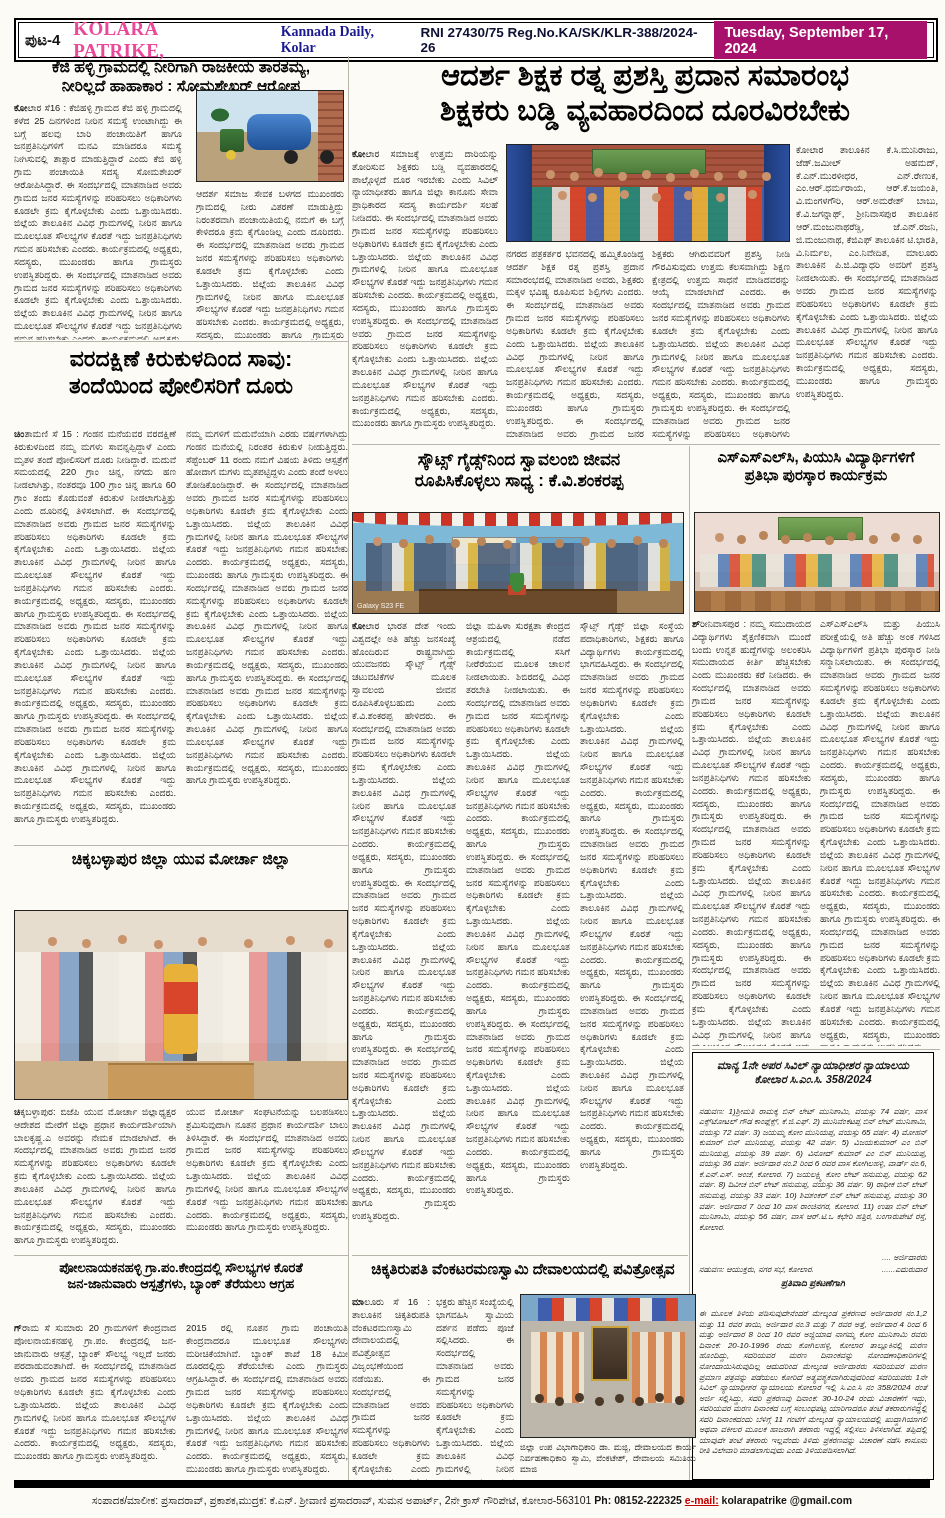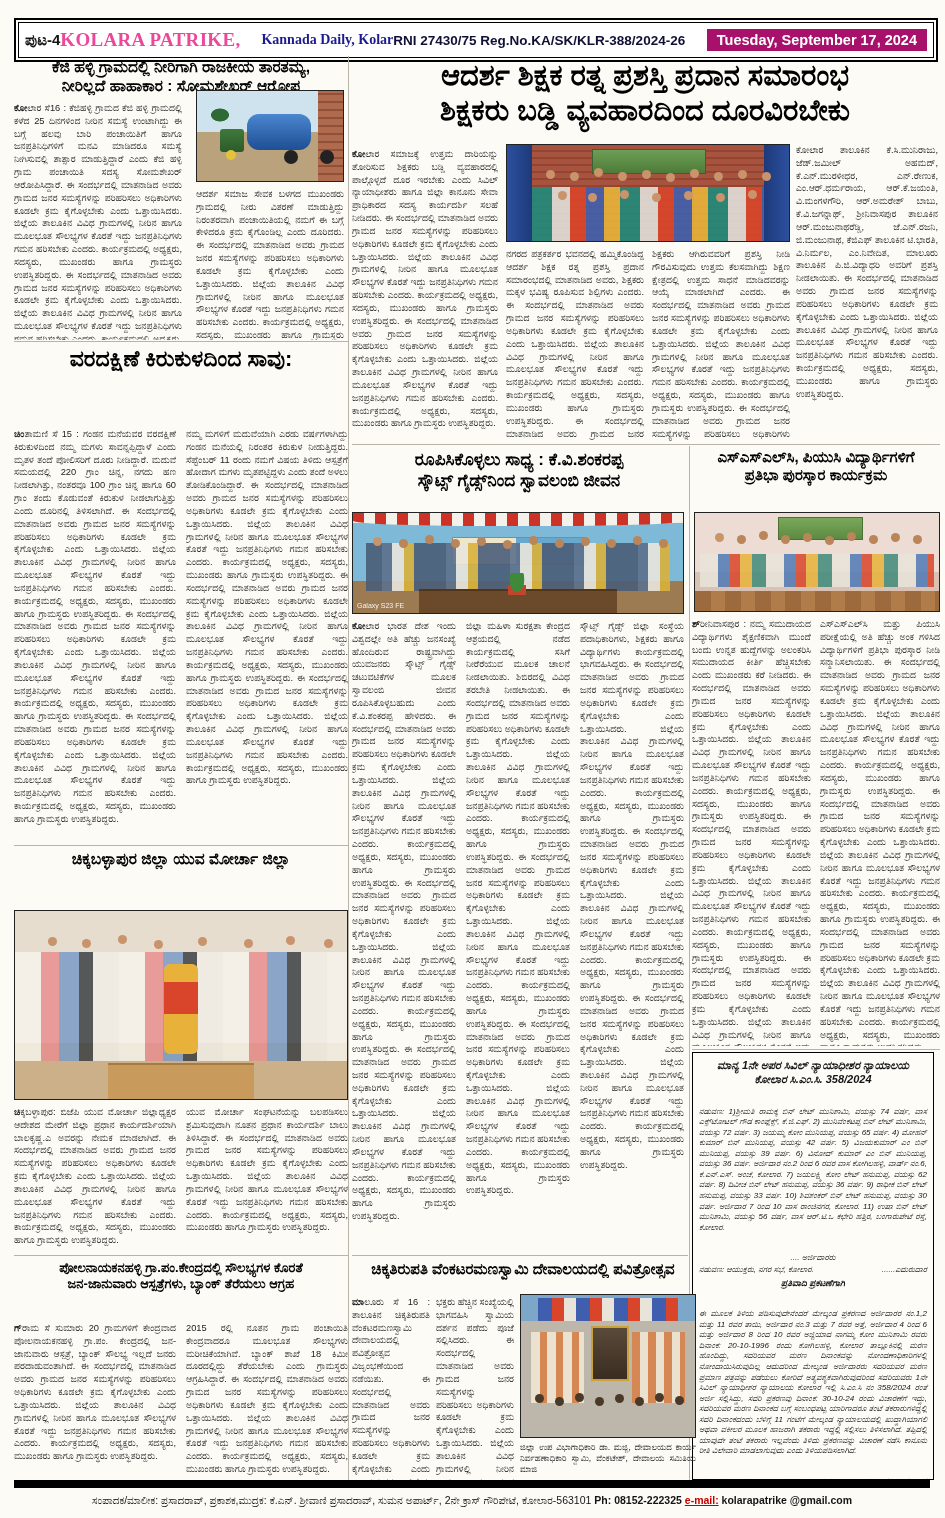--- a/index.html
+++ b/index.html
@@ -1,20 +1,20 @@
 <!DOCTYPE html>
 <html><head>
 <meta charset="utf-8">
 <style>
   html,body{margin:0;padding:0;}
   body{background:#888;font-family:"Liberation Sans",sans-serif;}
   .page{position:relative;width:945px;height:1518px;background:#fcfbf6;margin:0 auto;overflow:hidden;color:#141414;}
   .abs{position:absolute;}
   .masthead{border:2px solid #000;padding:2px;background:#fff;}
-  .masthead-inner{border:1px solid #000;height:100%;display:flex;align-items:center;gap:0;padding:0 6px;box-sizing:border-box;}
+  .masthead-inner{border:1px solid #000;height:100%;display:flex;align-items:center;gap:13px;padding:0 6px;box-sizing:border-box;}
   .mh-page{font-weight:bold;font-size:15px;}
   .mh-title{font-family:"Liberation Serif",serif;font-weight:bold;font-size:19px;letter-spacing:.3px;}
   .mh-sub{font-family:"Liberation Serif",serif;font-weight:bold;font-size:14px;}
   .mh-reg{font-weight:bold;font-size:13.5px;color:#101035;}
   .mh-date{margin-left:auto;font-weight:bold;font-size:14.5px;padding:3px 10px;}
   .hl{font-weight:bold;color:#000;text-align:center;line-height:1.22;}
   .col{font-size:9.3px;line-height:1.38;text-align:justify;overflow:hidden;color:#1c1c1c;word-break:break-word;}
   .col.first::first-letter{font-weight:bold;}
   .ph{border:1px solid #222;overflow:hidden;box-sizing:border-box;}
   .ph>div{position:absolute;}
@@ -67,20 +67,21 @@
     <div style="left:8%;top:18%;width:22px;height:16px;background:radial-gradient(ellipse at center,#2e6b34 0 55%,transparent 60%);"></div>
     <div style="right:0;top:0;width:17%;height:100%;background:repeating-linear-gradient(0deg,#b06a4e 0 6px,#8f4f38 6px 8px);"></div>
     <div style="left:34%;top:26%;width:44%;height:40%;background:linear-gradient(180deg,#4b86cf,#1d4f94);border-radius:12px;"></div>
     <div style="left:16%;top:42%;width:16%;height:26%;background:linear-gradient(180deg,#3f7a3a,#2c5a28);border-radius:3px;"></div>
     <div style="left:20%;top:66%;width:10px;height:10px;border-radius:50%;background:#e4c23a;box-shadow:60px 2px 0 2px #222,96px 2px 0 2px #222;"></div>
   </div>
   <div class="abs col" style="left:196px;top:188px;width:148px;height:152px;">ಆದರ್ಶ ಸಮಾಜ ಸೇವಕ ಬಳಗದ ಮುಖಂಡರು ಗ್ರಾಮದಲ್ಲಿ ನೀರು ವಿತರಣೆ ಮಾಡುತ್ತಿದ್ದು ನಿರಂತರವಾಗಿ ಪಂಚಾಯಿತಿಯಲ್ಲಿ ನಮಗೆ ಈ ಬಗ್ಗೆ ಕೇಳಿದರೂ ಕ್ರಮ ಕೈಗೊಂಡಿಲ್ಲ ಎಂದು ದೂರಿದರು. ಈ ಸಂದರ್ಭದಲ್ಲಿ ಮಾತನಾಡಿದ ಅವರು ಗ್ರಾಮದ ಜನರ ಸಮಸ್ಯೆಗಳನ್ನು ಪರಿಹರಿಸಲು ಅಧಿಕಾರಿಗಳು ಕೂಡಲೇ ಕ್ರಮ ಕೈಗೊಳ್ಳಬೇಕು ಎಂದು ಒತ್ತಾಯಿಸಿದರು. ಜಿಲ್ಲೆಯ ತಾಲೂಕಿನ ವಿವಿಧ ಗ್ರಾಮಗಳಲ್ಲಿ ನೀರಿನ ಹಾಗೂ ಮೂಲಭೂತ ಸೌಲಭ್ಯಗಳ ಕೊರತೆ ಇದ್ದು ಜನಪ್ರತಿನಿಧಿಗಳು ಗಮನ ಹರಿಸಬೇಕು ಎಂದರು. ಕಾರ್ಯಕ್ರಮದಲ್ಲಿ ಅಧ್ಯಕ್ಷರು, ಸದಸ್ಯರು, ಮುಖಂಡರು ಹಾಗೂ ಗ್ರಾಮಸ್ಥರು ಉಪಸ್ಥಿತರಿದ್ದರು. </div>
 
   <div class="abs hl" style="left:14px;top:346px;width:334px;font-size:22px;">
     <div>ವರದಕ್ಷಿಣೆ ಕಿರುಕುಳದಿಂದ ಸಾವು:</div>
+    <div>ತಂದೆಯಿಂದ ಪೋಲಿಸರಿಗೆ ದೂರು</div>
   </div>
   <div class="abs col first" style="left:14px;top:428px;width:162px;height:412px;">ಚಿಂತಾಮಣಿ ಸೆ 15 : ಗಂಡನ ಮನೆಯವರ ವರದಕ್ಷಿಣೆ ಕಿರುಕುಳದಿಂದ ನಮ್ಮ ಮಗಳು ಸಾವನ್ನಪ್ಪಿದ್ದಾಳೆ ಎಂದು ಮೃತಳ ತಂದೆ ಪೋಲಿಸರಿಗೆ ದೂರು ನೀಡಿದ್ದಾರೆ. ಮದುವೆ ಸಮಯದಲ್ಲಿ 220 ಗ್ರಾಂ ಚಿನ್ನ, ನಗದು ಹಣ ನೀಡಲಾಗಿತ್ತು, ನಂತರವೂ 100 ಗ್ರಾಂ ಚಿನ್ನ ಹಾಗೂ 60 ಗ್ರಾಂ ತಂದು ಕೊಡುವಂತೆ ಕಿರುಕುಳ ನೀಡಲಾಗುತ್ತಿತ್ತು ಎಂದು ದೂರಿನಲ್ಲಿ ತಿಳಿಸಲಾಗಿದೆ. ಈ ಸಂದರ್ಭದಲ್ಲಿ ಮಾತನಾಡಿದ ಅವರು ಗ್ರಾಮದ ಜನರ ಸಮಸ್ಯೆಗಳನ್ನು ಪರಿಹರಿಸಲು ಅಧಿಕಾರಿಗಳು ಕೂಡಲೇ ಕ್ರಮ ಕೈಗೊಳ್ಳಬೇಕು ಎಂದು ಒತ್ತಾಯಿಸಿದರು. ಜಿಲ್ಲೆಯ ತಾಲೂಕಿನ ವಿವಿಧ ಗ್ರಾಮಗಳಲ್ಲಿ ನೀರಿನ ಹಾಗೂ ಮೂಲಭೂತ ಸೌಲಭ್ಯಗಳ ಕೊರತೆ ಇದ್ದು ಜನಪ್ರತಿನಿಧಿಗಳು ಗಮನ ಹರಿಸಬೇಕು ಎಂದರು. ಕಾರ್ಯಕ್ರಮದಲ್ಲಿ ಅಧ್ಯಕ್ಷರು, ಸದಸ್ಯರು, ಮುಖಂಡರು ಹಾಗೂ ಗ್ರಾಮಸ್ಥರು ಉಪಸ್ಥಿತರಿದ್ದರು. ಈ ಸಂದರ್ಭದಲ್ಲಿ ಮಾತನಾಡಿದ ಅವರು ಗ್ರಾಮದ ಜನರ ಸಮಸ್ಯೆಗಳನ್ನು ಪರಿಹರಿಸಲು ಅಧಿಕಾರಿಗಳು ಕೂಡಲೇ ಕ್ರಮ ಕೈಗೊಳ್ಳಬೇಕು ಎಂದು ಒತ್ತಾಯಿಸಿದರು. ಜಿಲ್ಲೆಯ ತಾಲೂಕಿನ ವಿವಿಧ ಗ್ರಾಮಗಳಲ್ಲಿ ನೀರಿನ ಹಾಗೂ ಮೂಲಭೂತ ಸೌಲಭ್ಯಗಳ ಕೊರತೆ ಇದ್ದು ಜನಪ್ರತಿನಿಧಿಗಳು ಗಮನ ಹರಿಸಬೇಕು ಎಂದರು. ಕಾರ್ಯಕ್ರಮದಲ್ಲಿ ಅಧ್ಯಕ್ಷರು, ಸದಸ್ಯರು, ಮುಖಂಡರು ಹಾಗೂ ಗ್ರಾಮಸ್ಥರು ಉಪಸ್ಥಿತರಿದ್ದರು. ಈ ಸಂದರ್ಭದಲ್ಲಿ ಮಾತನಾಡಿದ ಅವರು ಗ್ರಾಮದ ಜನರ ಸಮಸ್ಯೆಗಳನ್ನು ಪರಿಹರಿಸಲು ಅಧಿಕಾರಿಗಳು ಕೂಡಲೇ ಕ್ರಮ ಕೈಗೊಳ್ಳಬೇಕು ಎಂದು ಒತ್ತಾಯಿಸಿದರು. ಜಿಲ್ಲೆಯ ತಾಲೂಕಿನ ವಿವಿಧ ಗ್ರಾಮಗಳಲ್ಲಿ ನೀರಿನ ಹಾಗೂ ಮೂಲಭೂತ ಸೌಲಭ್ಯಗಳ ಕೊರತೆ ಇದ್ದು ಜನಪ್ರತಿನಿಧಿಗಳು ಗಮನ ಹರಿಸಬೇಕು ಎಂದರು. ಕಾರ್ಯಕ್ರಮದಲ್ಲಿ ಅಧ್ಯಕ್ಷರು, ಸದಸ್ಯರು, ಮುಖಂಡರು ಹಾಗೂ ಗ್ರಾಮಸ್ಥರು ಉಪಸ್ಥಿತರಿದ್ದರು. </div>
   <div class="abs col" style="left:186px;top:428px;width:162px;height:412px;">ನಮ್ಮ ಮಗಳಿಗೆ ಮದುವೆಯಾಗಿ ಎರಡು ವರ್ಷಗಳಾಗಿದ್ದು ಗಂಡನ ಮನೆಯಲ್ಲಿ ನಿರಂತರ ಕಿರುಕುಳ ನೀಡುತ್ತಿದ್ದರು. ಸೆಪ್ಟೆಂಬರ್ 11 ರಂದು ನಮಗೆ ವಿಷಯ ತಿಳಿದು ಆಸ್ಪತ್ರೆಗೆ ಹೋದಾಗ ಮಗಳು ಮೃತಪಟ್ಟಿದ್ದಳು ಎಂದು ತಂದೆ ಅಳಲು ತೋಡಿಕೊಂಡಿದ್ದಾರೆ. ಈ ಸಂದರ್ಭದಲ್ಲಿ ಮಾತನಾಡಿದ ಅವರು ಗ್ರಾಮದ ಜನರ ಸಮಸ್ಯೆಗಳನ್ನು ಪರಿಹರಿಸಲು ಅಧಿಕಾರಿಗಳು ಕೂಡಲೇ ಕ್ರಮ ಕೈಗೊಳ್ಳಬೇಕು ಎಂದು ಒತ್ತಾಯಿಸಿದರು. ಜಿಲ್ಲೆಯ ತಾಲೂಕಿನ ವಿವಿಧ ಗ್ರಾಮಗಳಲ್ಲಿ ನೀರಿನ ಹಾಗೂ ಮೂಲಭೂತ ಸೌಲಭ್ಯಗಳ ಕೊರತೆ ಇದ್ದು ಜನಪ್ರತಿನಿಧಿಗಳು ಗಮನ ಹರಿಸಬೇಕು ಎಂದರು. ಕಾರ್ಯಕ್ರಮದಲ್ಲಿ ಅಧ್ಯಕ್ಷರು, ಸದಸ್ಯರು, ಮುಖಂಡರು ಹಾಗೂ ಗ್ರಾಮಸ್ಥರು ಉಪಸ್ಥಿತರಿದ್ದರು. ಈ ಸಂದರ್ಭದಲ್ಲಿ ಮಾತನಾಡಿದ ಅವರು ಗ್ರಾಮದ ಜನರ ಸಮಸ್ಯೆಗಳನ್ನು ಪರಿಹರಿಸಲು ಅಧಿಕಾರಿಗಳು ಕೂಡಲೇ ಕ್ರಮ ಕೈಗೊಳ್ಳಬೇಕು ಎಂದು ಒತ್ತಾಯಿಸಿದರು. ಜಿಲ್ಲೆಯ ತಾಲೂಕಿನ ವಿವಿಧ ಗ್ರಾಮಗಳಲ್ಲಿ ನೀರಿನ ಹಾಗೂ ಮೂಲಭೂತ ಸೌಲಭ್ಯಗಳ ಕೊರತೆ ಇದ್ದು ಜನಪ್ರತಿನಿಧಿಗಳು ಗಮನ ಹರಿಸಬೇಕು ಎಂದರು. ಕಾರ್ಯಕ್ರಮದಲ್ಲಿ ಅಧ್ಯಕ್ಷರು, ಸದಸ್ಯರು, ಮುಖಂಡರು ಹಾಗೂ ಗ್ರಾಮಸ್ಥರು ಉಪಸ್ಥಿತರಿದ್ದರು. ಈ ಸಂದರ್ಭದಲ್ಲಿ ಮಾತನಾಡಿದ ಅವರು ಗ್ರಾಮದ ಜನರ ಸಮಸ್ಯೆಗಳನ್ನು ಪರಿಹರಿಸಲು ಅಧಿಕಾರಿಗಳು ಕೂಡಲೇ ಕ್ರಮ ಕೈಗೊಳ್ಳಬೇಕು ಎಂದು ಒತ್ತಾಯಿಸಿದರು. ಜಿಲ್ಲೆಯ ತಾಲೂಕಿನ ವಿವಿಧ ಗ್ರಾಮಗಳಲ್ಲಿ ನೀರಿನ ಹಾಗೂ ಮೂಲಭೂತ ಸೌಲಭ್ಯಗಳ ಕೊರತೆ ಇದ್ದು ಜನಪ್ರತಿನಿಧಿಗಳು ಗಮನ ಹರಿಸಬೇಕು ಎಂದರು. ಕಾರ್ಯಕ್ರಮದಲ್ಲಿ ಅಧ್ಯಕ್ಷರು, ಸದಸ್ಯರು, ಮುಖಂಡರು ಹಾಗೂ ಗ್ರಾಮಸ್ಥರು ಉಪಸ್ಥಿತರಿದ್ದರು. </div>
 
   <div class="abs hl" style="left:14px;top:850px;width:334px;font-size:15.5px;">
     <div>ಚಿಕ್ಕಬಳ್ಳಾಪುರ ಜಿಲ್ಲಾ ಯುವ ಮೋರ್ಚಾ ಜಿಲ್ಲಾ</div>
   </div>
   <div class="abs ph" style="left:14px;top:910px;width:334px;height:190px;background:linear-gradient(180deg,#e6ddcf 0 70%,#cbb089 70% 100%);">
     <div style="left:0;top:22%;width:100%;height:58%;background:repeating-linear-gradient(90deg,#f6f3ea 0 26px,#e88f8f 26px 44px,#7a9cc6 44px 64px,#3c4043 64px 78px,#f1eee6 78px 104px);opacity:.85;"></div>
     <div style="left:45%;top:28%;width:10%;height:48%;background:linear-gradient(180deg,#e8b23a 0 20%,#d8452a 20% 55%,#e8b23a 55% 100%);border-radius:6px;"></div>
@@ -108,22 +109,22 @@
     <div style="left:30%;top:4%;width:40%;height:24%;background:linear-gradient(180deg,#6d9e54,#4d7c3a);border:1px solid #3c6030;"></div>
     <span class="heads" style="left:14%;top:26%;box-shadow:24px 2px #c9936b,48px -2px #c9936b,72px 2px #c9936b,96px 0 #c9936b,120px 3px #c9936b,144px -1px #c9936b,168px 2px #c9936b,192px 0 #c9936b,216px 2px #c9936b;"></span>
     <div style="left:9%;top:44%;width:82%;height:56%;background:repeating-linear-gradient(90deg,#1f8a7a 0 20px,#e0e0da 20px 38px,#d8452a 38px 54px,#3f5fae 54px 72px,#e8b23a 72px 88px);opacity:.9;"></div>
     <span class="heads" style="left:18%;top:48%;box-shadow:30px 2px #c9936b,62px -1px #c9936b,94px 2px #c9936b,126px 0 #c9936b,158px 2px #c9936b,190px -1px #c9936b;"></span>
   </div>
   <div class="abs col" style="left:506px;top:248px;width:138px;height:194px;">ನಗರದ ಪತ್ರಕರ್ತರ ಭವನದಲ್ಲಿ ಹಮ್ಮಿಕೊಂಡಿದ್ದ ಆದರ್ಶ ಶಿಕ್ಷಕ ರತ್ನ ಪ್ರಶಸ್ತಿ ಪ್ರದಾನ ಸಮಾರಂಭದಲ್ಲಿ ಮಾತನಾಡಿದ ಅವರು, ಶಿಕ್ಷಕರು ಮಕ್ಕಳ ಭವಿಷ್ಯ ರೂಪಿಸುವ ಶಿಲ್ಪಿಗಳು ಎಂದರು. ಈ ಸಂದರ್ಭದಲ್ಲಿ ಮಾತನಾಡಿದ ಅವರು ಗ್ರಾಮದ ಜನರ ಸಮಸ್ಯೆಗಳನ್ನು ಪರಿಹರಿಸಲು ಅಧಿಕಾರಿಗಳು ಕೂಡಲೇ ಕ್ರಮ ಕೈಗೊಳ್ಳಬೇಕು ಎಂದು ಒತ್ತಾಯಿಸಿದರು. ಜಿಲ್ಲೆಯ ತಾಲೂಕಿನ ವಿವಿಧ ಗ್ರಾಮಗಳಲ್ಲಿ ನೀರಿನ ಹಾಗೂ ಮೂಲಭೂತ ಸೌಲಭ್ಯಗಳ ಕೊರತೆ ಇದ್ದು ಜನಪ್ರತಿನಿಧಿಗಳು ಗಮನ ಹರಿಸಬೇಕು ಎಂದರು. ಕಾರ್ಯಕ್ರಮದಲ್ಲಿ ಅಧ್ಯಕ್ಷರು, ಸದಸ್ಯರು, ಮುಖಂಡರು ಹಾಗೂ ಗ್ರಾಮಸ್ಥರು ಉಪಸ್ಥಿತರಿದ್ದರು. ಈ ಸಂದರ್ಭದಲ್ಲಿ ಮಾತನಾಡಿದ ಅವರು ಗ್ರಾಮದ ಜನರ ಸಮಸ್ಯೆಗಳನ್ನು ಪರಿಹರಿಸಲು ಅಧಿಕಾರಿಗಳು ಕೂಡಲೇ ಕ್ರಮ ಕೈಗೊಳ್ಳಬೇಕು ಎಂದು ಒತ್ತಾಯಿಸಿದರು. ಜಿಲ್ಲೆಯ ತಾಲೂಕಿನ ವಿವಿಧ ಗ್ರಾಮಗಳಲ್ಲಿ ನೀರಿನ ಹಾಗೂ ಮೂಲಭೂತ ಸೌಲಭ್ಯಗಳ ಕೊರತೆ ಇದ್ದು ಜನಪ್ರತಿನಿಧಿಗಳು ಗಮನ ಹರಿಸಬೇಕು ಎಂದರು. ಕಾರ್ಯಕ್ರಮದಲ್ಲಿ ಅಧ್ಯಕ್ಷರು, ಸದಸ್ಯರು, ಮುಖಂಡರು ಹಾಗೂ ಗ್ರಾಮಸ್ಥರು ಉಪಸ್ಥಿತರಿದ್ದರು. </div>
   <div class="abs col" style="left:652px;top:248px;width:138px;height:194px;">ಶಿಕ್ಷಕರು ಆಗಿರುವವರಿಗೆ ಪ್ರಶಸ್ತಿ ನೀಡಿ ಗೌರವಿಸುವುದು ಉತ್ತಮ ಕೆಲಸವಾಗಿದ್ದು ಶಿಕ್ಷಣ ಕ್ಷೇತ್ರದಲ್ಲಿ ಉತ್ತಮ ಸಾಧನೆ ಮಾಡಿದವರನ್ನು ಆಯ್ಕೆ ಮಾಡಲಾಗಿದೆ ಎಂದರು. ಈ ಸಂದರ್ಭದಲ್ಲಿ ಮಾತನಾಡಿದ ಅವರು ಗ್ರಾಮದ ಜನರ ಸಮಸ್ಯೆಗಳನ್ನು ಪರಿಹರಿಸಲು ಅಧಿಕಾರಿಗಳು ಕೂಡಲೇ ಕ್ರಮ ಕೈಗೊಳ್ಳಬೇಕು ಎಂದು ಒತ್ತಾಯಿಸಿದರು. ಜಿಲ್ಲೆಯ ತಾಲೂಕಿನ ವಿವಿಧ ಗ್ರಾಮಗಳಲ್ಲಿ ನೀರಿನ ಹಾಗೂ ಮೂಲಭೂತ ಸೌಲಭ್ಯಗಳ ಕೊರತೆ ಇದ್ದು ಜನಪ್ರತಿನಿಧಿಗಳು ಗಮನ ಹರಿಸಬೇಕು ಎಂದರು. ಕಾರ್ಯಕ್ರಮದಲ್ಲಿ ಅಧ್ಯಕ್ಷರು, ಸದಸ್ಯರು, ಮುಖಂಡರು ಹಾಗೂ ಗ್ರಾಮಸ್ಥರು ಉಪಸ್ಥಿತರಿದ್ದರು. ಈ ಸಂದರ್ಭದಲ್ಲಿ ಮಾತನಾಡಿದ ಅವರು ಗ್ರಾಮದ ಜನರ ಸಮಸ್ಯೆಗಳನ್ನು ಪರಿಹರಿಸಲು ಅಧಿಕಾರಿಗಳು ಕೂಡಲೇ ಕ್ರಮ ಕೈಗೊಳ್ಳಬೇಕು ಎಂದು ಒತ್ತಾಯಿಸಿದರು. ಜಿಲ್ಲೆಯ ತಾಲೂಕಿನ ವಿವಿಧ ಗ್ರಾಮಗಳಲ್ಲಿ ನೀರಿನ ಹಾಗೂ ಮೂಲಭೂತ ಸೌಲಭ್ಯಗಳ ಕೊರತೆ ಇದ್ದು ಜನಪ್ರತಿನಿಧಿಗಳು ಗಮನ ಹರಿಸಬೇಕು ಎಂದರು. ಕಾರ್ಯಕ್ರಮದಲ್ಲಿ ಅಧ್ಯಕ್ಷರು, ಸದಸ್ಯರು, ಮುಖಂಡರು ಹಾಗೂ ಗ್ರಾಮಸ್ಥರು ಉಪಸ್ಥಿತರಿದ್ದರು. </div>
   <div class="abs col" style="left:796px;top:144px;width:142px;height:298px;">ಕೋಲಾರ ತಾಲೂಕಿನ ಕೆ.ಸಿ.ಮುನಿರಾಜು, ಜೆಡ್.ಜಮೀಲ್ ಅಹಮದ್, ಕೆ.ಎನ್.ಮುರಳೀಧರ, ಎನ್.ರೇಣುಕ, ಎಂ.ಆರ್.ಧರ್ಮರಾಯ, ಆರ್.ಕೆ.ಜಯಂತಿ, ವಿ.ಮಂಗಳಗೌರಿ, ಆರ್.ಅಮರೇಶ್ ಬಾಬು, ಕೆ.ವಿ.ಜಗನ್ನಾಥ್, ಶ್ರೀನಿವಾಸಪುರ ತಾಲೂಕಿನ ಆರ್.ಮಂಜುನಾಥರೆಡ್ಡಿ, ಜೆ.ಎನ್.ರಜನಿ, ಜಿ.ಮಂಜುನಾಥ, ಕೆಜಿಎಫ್ ತಾಲೂಕಿನ ಟಿ.ಭಾರತಿ, ವಿ.ನಿರ್ಮಲ, ಎಂ.ನಿವೇದಿತ, ಮಾಲೂರು ತಾಲೂಕಿನ ಪಿ.ಜಿ.ವಿದ್ಯಾಧರಿ ಅವರಿಗೆ ಪ್ರಶಸ್ತಿ ನೀಡಲಾಯಿತು. ಈ ಸಂದರ್ಭದಲ್ಲಿ ಮಾತನಾಡಿದ ಅವರು ಗ್ರಾಮದ ಜನರ ಸಮಸ್ಯೆಗಳನ್ನು ಪರಿಹರಿಸಲು ಅಧಿಕಾರಿಗಳು ಕೂಡಲೇ ಕ್ರಮ ಕೈಗೊಳ್ಳಬೇಕು ಎಂದು ಒತ್ತಾಯಿಸಿದರು. ಜಿಲ್ಲೆಯ ತಾಲೂಕಿನ ವಿವಿಧ ಗ್ರಾಮಗಳಲ್ಲಿ ನೀರಿನ ಹಾಗೂ ಮೂಲಭೂತ ಸೌಲಭ್ಯಗಳ ಕೊರತೆ ಇದ್ದು ಜನಪ್ರತಿನಿಧಿಗಳು ಗಮನ ಹರಿಸಬೇಕು ಎಂದರು. ಕಾರ್ಯಕ್ರಮದಲ್ಲಿ ಅಧ್ಯಕ್ಷರು, ಸದಸ್ಯರು, ಮುಖಂಡರು ಹಾಗೂ ಗ್ರಾಮಸ್ಥರು ಉಪಸ್ಥಿತರಿದ್ದರು. </div>
 
   <div class="abs hl" style="left:352px;top:450px;width:334px;font-size:17px;">
+    <div>ಸ್ಕೌಟ್ಸ್ ಗೈಡ್ಸ್‌ನಿಂದ ಸ್ವಾವಲಂಬಿ ಜೀವನ</div>
     <div>ರೂಪಿಸಿಕೊಳ್ಳಲು ಸಾಧ್ಯ : ಕೆ.ವಿ.ಶಂಕರಪ್ಪ</div>
-    <div>ಸ್ಕೌಟ್ಸ್ ಗೈಡ್ಸ್‌ನಿಂದ ಸ್ವಾವಲಂಬಿ ಜೀವನ</div>
   </div>
   <div class="abs ph" style="left:352px;top:512px;width:332px;height:102px;background:linear-gradient(180deg,#efe9db 0 10%,#7fb9d8 10% 68%,#9c7a52 68% 100%);">
     <div style="left:0;top:0;width:100%;height:13%;background:repeating-linear-gradient(90deg,#cc3326 0 11px,#f3f1ea 11px 22px);border-radius:0 0 40% 40%;"></div>
     <div style="left:30%;top:24%;width:40%;height:26%;background:linear-gradient(90deg,#efe6c8 0 48%,#6aa7cc 48% 100%);border:1px solid #888;"></div>
     <div style="left:4%;top:30%;width:92%;height:48%;background:repeating-linear-gradient(90deg,#4a5d78 0 16px,#5d708c 16px 26px,#e9e5dc 26px 38px,#d8b23a 38px 48px,#4a5d78 48px 64px);opacity:.9;"></div>
     <span class="heads" style="left:6%;top:24%;box-shadow:26px 2px #b98559,52px -2px #b98559,78px 2px #b98559,104px 0 #b98559,130px 3px #b98559,156px -1px #b98559,182px 2px #b98559,208px 0 #b98559,234px 2px #b98559,260px -1px #b98559,286px 2px #b98559;"></span>
     <div style="left:20%;bottom:0;width:60%;height:22%;background:#6b4a2c;border-top:2px solid #503518;"></div>
     <div style="left:47%;bottom:18%;width:18px;height:22px;background:radial-gradient(ellipse at 50% 30%,#3f8a3a 0 55%,transparent 60%),linear-gradient(180deg,transparent 55%,#c0452a 55%);"></div>
     <span class="wm">Galaxy S23 FE</span>
   </div>
@@ -141,21 +142,21 @@
     <div style="left:2%;top:42%;width:96%;height:34%;background:repeating-linear-gradient(90deg,#e8e4da 0 18px,#4f79b5 18px 30px,#d8452a 30px 40px,#e8b23a 40px 52px,#3f8a7a 52px 66px);opacity:.85;"></div>
     <div style="left:0;bottom:0;width:100%;height:20%;background:repeating-linear-gradient(90deg,#9c6a3c 0 16px,#b07d4a 16px 30px);"></div>
   </div>
   <div class="abs col first" style="left:692px;top:618px;width:119px;height:428px;">ಶ್ರೀನಿವಾಸಪುರ : ನಮ್ಮ ಸಮುದಾಯದ ವಿದ್ಯಾರ್ಥಿಗಳು ಶೈಕ್ಷಣಿಕವಾಗಿ ಮುಂದೆ ಬಂದು ಉನ್ನತ ಹುದ್ದೆಗಳನ್ನು ಅಲಂಕರಿಸಿ ಸಮುದಾಯದ ಕೀರ್ತಿ ಹೆಚ್ಚಿಸಬೇಕು ಎಂದು ಮುಖಂಡರು ಕರೆ ನೀಡಿದರು. ಈ ಸಂದರ್ಭದಲ್ಲಿ ಮಾತನಾಡಿದ ಅವರು ಗ್ರಾಮದ ಜನರ ಸಮಸ್ಯೆಗಳನ್ನು ಪರಿಹರಿಸಲು ಅಧಿಕಾರಿಗಳು ಕೂಡಲೇ ಕ್ರಮ ಕೈಗೊಳ್ಳಬೇಕು ಎಂದು ಒತ್ತಾಯಿಸಿದರು. ಜಿಲ್ಲೆಯ ತಾಲೂಕಿನ ವಿವಿಧ ಗ್ರಾಮಗಳಲ್ಲಿ ನೀರಿನ ಹಾಗೂ ಮೂಲಭೂತ ಸೌಲಭ್ಯಗಳ ಕೊರತೆ ಇದ್ದು ಜನಪ್ರತಿನಿಧಿಗಳು ಗಮನ ಹರಿಸಬೇಕು ಎಂದರು. ಕಾರ್ಯಕ್ರಮದಲ್ಲಿ ಅಧ್ಯಕ್ಷರು, ಸದಸ್ಯರು, ಮುಖಂಡರು ಹಾಗೂ ಗ್ರಾಮಸ್ಥರು ಉಪಸ್ಥಿತರಿದ್ದರು. ಈ ಸಂದರ್ಭದಲ್ಲಿ ಮಾತನಾಡಿದ ಅವರು ಗ್ರಾಮದ ಜನರ ಸಮಸ್ಯೆಗಳನ್ನು ಪರಿಹರಿಸಲು ಅಧಿಕಾರಿಗಳು ಕೂಡಲೇ ಕ್ರಮ ಕೈಗೊಳ್ಳಬೇಕು ಎಂದು ಒತ್ತಾಯಿಸಿದರು. ಜಿಲ್ಲೆಯ ತಾಲೂಕಿನ ವಿವಿಧ ಗ್ರಾಮಗಳಲ್ಲಿ ನೀರಿನ ಹಾಗೂ ಮೂಲಭೂತ ಸೌಲಭ್ಯಗಳ ಕೊರತೆ ಇದ್ದು ಜನಪ್ರತಿನಿಧಿಗಳು ಗಮನ ಹರಿಸಬೇಕು ಎಂದರು. ಕಾರ್ಯಕ್ರಮದಲ್ಲಿ ಅಧ್ಯಕ್ಷರು, ಸದಸ್ಯರು, ಮುಖಂಡರು ಹಾಗೂ ಗ್ರಾಮಸ್ಥರು ಉಪಸ್ಥಿತರಿದ್ದರು. ಈ ಸಂದರ್ಭದಲ್ಲಿ ಮಾತನಾಡಿದ ಅವರು ಗ್ರಾಮದ ಜನರ ಸಮಸ್ಯೆಗಳನ್ನು ಪರಿಹರಿಸಲು ಅಧಿಕಾರಿಗಳು ಕೂಡಲೇ ಕ್ರಮ ಕೈಗೊಳ್ಳಬೇಕು ಎಂದು ಒತ್ತಾಯಿಸಿದರು. ಜಿಲ್ಲೆಯ ತಾಲೂಕಿನ ವಿವಿಧ ಗ್ರಾಮಗಳಲ್ಲಿ ನೀರಿನ ಹಾಗೂ ಮೂಲಭೂತ ಸೌಲಭ್ಯಗಳ ಕೊರತೆ ಇದ್ದು ಜನಪ್ರತಿನಿಧಿಗಳು ಗಮನ ಹರಿಸಬೇಕು ಎಂದರು. ಕಾರ್ಯಕ್ರಮದಲ್ಲಿ ಅಧ್ಯಕ್ಷರು, ಸದಸ್ಯರು, ಮುಖಂಡರು ಹಾಗೂ ಗ್ರಾಮಸ್ಥರು ಉಪಸ್ಥಿತರಿದ್ದರು. </div>
   <div class="abs col" style="left:820px;top:618px;width:120px;height:428px;">ಎಸ್‌ಎಸ್‌ಎಲ್‌ಸಿ ಮತ್ತು ಪಿಯುಸಿ ಪರೀಕ್ಷೆಯಲ್ಲಿ ಅತಿ ಹೆಚ್ಚು ಅಂಕ ಗಳಿಸಿದ ವಿದ್ಯಾರ್ಥಿಗಳಿಗೆ ಪ್ರತಿಭಾ ಪುರಸ್ಕಾರ ನೀಡಿ ಸನ್ಮಾನಿಸಲಾಯಿತು. ಈ ಸಂದರ್ಭದಲ್ಲಿ ಮಾತನಾಡಿದ ಅವರು ಗ್ರಾಮದ ಜನರ ಸಮಸ್ಯೆಗಳನ್ನು ಪರಿಹರಿಸಲು ಅಧಿಕಾರಿಗಳು ಕೂಡಲೇ ಕ್ರಮ ಕೈಗೊಳ್ಳಬೇಕು ಎಂದು ಒತ್ತಾಯಿಸಿದರು. ಜಿಲ್ಲೆಯ ತಾಲೂಕಿನ ವಿವಿಧ ಗ್ರಾಮಗಳಲ್ಲಿ ನೀರಿನ ಹಾಗೂ ಮೂಲಭೂತ ಸೌಲಭ್ಯಗಳ ಕೊರತೆ ಇದ್ದು ಜನಪ್ರತಿನಿಧಿಗಳು ಗಮನ ಹರಿಸಬೇಕು ಎಂದರು. ಕಾರ್ಯಕ್ರಮದಲ್ಲಿ ಅಧ್ಯಕ್ಷರು, ಸದಸ್ಯರು, ಮುಖಂಡರು ಹಾಗೂ ಗ್ರಾಮಸ್ಥರು ಉಪಸ್ಥಿತರಿದ್ದರು. ಈ ಸಂದರ್ಭದಲ್ಲಿ ಮಾತನಾಡಿದ ಅವರು ಗ್ರಾಮದ ಜನರ ಸಮಸ್ಯೆಗಳನ್ನು ಪರಿಹರಿಸಲು ಅಧಿಕಾರಿಗಳು ಕೂಡಲೇ ಕ್ರಮ ಕೈಗೊಳ್ಳಬೇಕು ಎಂದು ಒತ್ತಾಯಿಸಿದರು. ಜಿಲ್ಲೆಯ ತಾಲೂಕಿನ ವಿವಿಧ ಗ್ರಾಮಗಳಲ್ಲಿ ನೀರಿನ ಹಾಗೂ ಮೂಲಭೂತ ಸೌಲಭ್ಯಗಳ ಕೊರತೆ ಇದ್ದು ಜನಪ್ರತಿನಿಧಿಗಳು ಗಮನ ಹರಿಸಬೇಕು ಎಂದರು. ಕಾರ್ಯಕ್ರಮದಲ್ಲಿ ಅಧ್ಯಕ್ಷರು, ಸದಸ್ಯರು, ಮುಖಂಡರು ಹಾಗೂ ಗ್ರಾಮಸ್ಥರು ಉಪಸ್ಥಿತರಿದ್ದರು. ಈ ಸಂದರ್ಭದಲ್ಲಿ ಮಾತನಾಡಿದ ಅವರು ಗ್ರಾಮದ ಜನರ ಸಮಸ್ಯೆಗಳನ್ನು ಪರಿಹರಿಸಲು ಅಧಿಕಾರಿಗಳು ಕೂಡಲೇ ಕ್ರಮ ಕೈಗೊಳ್ಳಬೇಕು ಎಂದು ಒತ್ತಾಯಿಸಿದರು. ಜಿಲ್ಲೆಯ ತಾಲೂಕಿನ ವಿವಿಧ ಗ್ರಾಮಗಳಲ್ಲಿ ನೀರಿನ ಹಾಗೂ ಮೂಲಭೂತ ಸೌಲಭ್ಯಗಳ ಕೊರತೆ ಇದ್ದು ಜನಪ್ರತಿನಿಧಿಗಳು ಗಮನ ಹರಿಸಬೇಕು ಎಂದರು. ಕಾರ್ಯಕ್ರಮದಲ್ಲಿ ಅಧ್ಯಕ್ಷರು, ಸದಸ್ಯರು, ಮುಖಂಡರು ಹಾಗೂ ಗ್ರಾಮಸ್ಥರು ಉಪಸ್ಥಿತರಿದ್ದರು. </div>
 
   <div class="abs notice" style="left:692px;top:1052px;width:242px;height:428px;font-style:italic;">
     <div class="nt">ಮಾನ್ಯ 1ನೇ ಅಪರ ಸಿವಿಲ್ ನ್ಯಾಯಾಧೀಶರ ನ್ಯಾಯಾಲಯ</div>
     <div class="nt">ಕೋಲಾರ ಸಿ.ಎಂ.ಸಿ. 358/2024</div>
     <div class="nb">ನಡುವಣ: 1)ಶ್ರೀಮತಿ ರಾಮಕ್ಕ ಬಿನ್ ಲೇಟ್ ಮುನಿಶಾಮಿ, ವಯಸ್ಸು 74 ವರ್ಷ, ವಾಸ ಎಕ್ಸ್‌ಟೋಟಲ್ ಗೌಡ ಕಾಂಪ್ಲೆಕ್ಸ್, ಕೆ.ಜಿ.ಎಫ್. 2) ಮುನಿವೆಂಕಟಪ್ಪ ಬಿನ್ ಲೇಟ್ ಮುನಿಶಾಮಿ, ವಯಸ್ಸು 72 ವರ್ಷ. 3) ಜಯಮ್ಮ ಕೋಂ ಮುನಿಯಪ್ಪ, ವಯಸ್ಸು 65 ವರ್ಷ. 4) ಮೋಹನ್ ಕುಮಾರ್ ಬಿನ್ ಮುನಿಯಪ್ಪ, ವಯಸ್ಸು 42 ವರ್ಷ. 5) ವಿಜಯಕುಮಾರ್ ಎಂ ಬಿನ್ ಮುನಿಯಪ್ಪ, ವಯಸ್ಸು 39 ವರ್ಷ. 6) ವಿನೋದ್ ಕುಮಾರ್ ಎಂ ಬಿನ್ ಮುನಿಯಪ್ಪ, ವಯಸ್ಸು 36 ವರ್ಷ. ಅರ್ಜಿದಾರ ನಂ.2 ರಿಂದ 6 ರವರ ವಾಸ ಕೋಗಿಲಹಳ್ಳಿ, ವಾರ್ಡ್ ನಂ.6, ಕೆ.ಎನ್.ಎಸ್. ಅಂಚೆ, ಕೋಲಾರ. 7) ಜಯಲಕ್ಷ್ಮಿ ಕೋಂ ಲೇಟ್ ಹನುಮಪ್ಪ, ವಯಸ್ಸು 62 ವರ್ಷ. 8) ದಿವೀಚ ಬಿನ್ ಲೇಟ್ ಹನುಮಪ್ಪ, ವಯಸ್ಸು 36 ವರ್ಷ. 9) ರಾಧೀಕ ಬಿನ್ ಲೇಟ್ ಹನುಮಪ್ಪ, ವಯಸ್ಸು 33 ವರ್ಷ. 10) ಶಿವಶಂಕರ್ ಬಿನ್ ಲೇಟ್ ಹನುಮಪ್ಪ, ವಯಸ್ಸು 30 ವರ್ಷ. ಅರ್ಜಿದಾರ 7 ರಿಂದ 10 ವಾಸ ರಾಂಚಿನಗರ, ಕೋಲಾರ. 11) ಉಷಾ ಬಿನ್ ಲೇಟ್ ಮುನಿಶಾಮಿ, ವಯಸ್ಸು 56 ವರ್ಷ, ವಾಸ ಆರ್.ಟಿ.ಒ ಕಛೇರಿ ಹತ್ತಿರ, ಬಂಗಾರುಪೇಟೆ ರಸ್ತೆ, ಕೋಲಾರ.</div>
-    <div class="nb" style="text-align:center;">.... ಅರ್ಜಿದಾರರು</div>
+    <div class="nb" style="text-align:right;">.... ಅರ್ಜಿದಾರರು</div>
     <div class="nb" style="display:flex;justify-content:space-between;margin-top:1px;">
       <span>ನಡುವಣ: ಆಯುಕ್ತರು, ನಗರ ಸಭೆ, ಕೋಲಾರ.</span>
       <span>......ಎದುರುದಾರ</span>
     </div>
     <div class="nsub">ಪ್ರತಿವಾದಿ ಪ್ರಕಟಣೆಗಾಗಿ</div>
     <div class="nb">ಈ ಮೂಲಕ ತಿಳಿಯ ಪಡಿಸುವುದೇನೆಂದರೆ ಮೇಲ್ಕಂಡ ಪ್ರಕರಣದ ಅರ್ಜಿದಾರರ ನಂ.1,2 ಮತ್ತು 11 ರವರ ತಾಯಿ, ಅರ್ಜಿದಾರ ನಂ.3 ಮತ್ತು 7 ರವರ ಅತ್ತೆ, ಅರ್ಜಿದಾರ 4 ರಿಂದ 6 ಮತ್ತು ಅರ್ಜಿದಾರ 8 ರಿಂದ 10 ರವರ ಅಜ್ಜಿಯಾದ ನಾಗಮ್ಮ ಕೋಂ ಮುನಿಶಾಮಿ ರವರು ದಿನಾಂಕ: 20-10-1996 ರಂದು ಕೋಗಿಲಹಳ್ಳಿ, ಕೋಲಾರ ತಾಲ್ಲೂಕಿನಲ್ಲಿ ಮರಣ ಹೊಂದಿದ್ದು, ಸದರಿಯವರ ಮರಣ ದಿನಾಂಕವನ್ನು ನೋಂದಣಾಧಿಕಾರಿಗಳಲ್ಲಿ ನೋಂದಾಯಿಸಿರುವುದಿಲ್ಲ ಆದುದರಿಂದ ಮೇಲ್ಕಂಡ ಅರ್ಜಿದಾರರು ಸದರಿಯವರ ಮರಣ ಪ್ರಮಾಣ ಪತ್ರವನ್ನು ಪಡೆಯಲು ಕೋರಿದೆ ಅತ್ಯವಶ್ಯಕವಾಗಿರುವುದರಿಂದ ಸದರಿಯವರು 1ನೇ ಸಿವಿಲ್ ನ್ಯಾಯಾಧೀಶರ ನ್ಯಾಯಾಲಯ ಕೋಲಾರ ಇಲ್ಲಿ ಸಿ.ಎಂ.ಸಿ ನಂ 358/2024 ರಂತೆ ಅರ್ಜಿ ಸಲ್ಲಿಸಿದ್ದು, ಸದರಿ ಪ್ರಕರಣವು ದಿನಾಂಕ: 30-10-24 ರಂದು ವಿಚಾರಣೆಗೆ ಇದ್ದು, ಸದರಿಯವರ ಮರಣ ದಿನಾಂಕದ ಬಗ್ಗೆ ಸಂಬಂಧಪಟ್ಟ ಯಾರಿಗಾದರೂ ತಂಟೆ ತಕರಾರುಗಳಿದ್ದಲ್ಲಿ ಸದರಿ ದಿನಾಂಕದಂದು ಬೆಳಿಗ್ಗೆ 11 ಗಂಟೆಗೆ ಮೇಲ್ಕಂಡ ನ್ಯಾಯಾಲಯದಲ್ಲಿ ಖುದ್ದಾಗಿಯಾಗಲಿ ಅಥವಾ ವಕೀಲರ ಮೂಲಕ ಹಾಜರಾಗಿ ತಕರಾರು ಇದ್ದಲ್ಲಿ ಸಲ್ಲಿಸಲು ತಿಳಿಸಲಾಗಿದೆ. ತಪ್ಪಿದಲ್ಲಿ ಯಾವುದೇ ತಂಟೆ ತಕರಾರು ಇಲ್ಲವೆಂದು ತಿಳಿದು ಪ್ರಕರಣವನ್ನು ವಿಚಾರಣೆ ನಡೆಸಿ ಕಾನೂನು ರೀತಿ ವಿಲೇವಾರಿ ಮಾಡಲಾಗುವುದು ಎಂದು ತಿಳಿಯಪಡಿಸಲಾಗಿದೆ.</div>
     <div class="nb">ಈ ದಿನ ದಿನಾಂಕ 12-9-24 ರಂದು ಸಹಿ ಮತ್ತು ನ್ಯಾಯಾಲಯದ ಮೊಹರಿನೊಂದಿಗೆ ನೀಡಲಾಗಿದೆ.</div>
     <div class="nsig">ನ್ಯಾಯಾಲಯದ ಅಪ್ಪಣೆಯ ಮೇರೆಗೆ, ಶಿರಸ್ತೇದಾರರು,</div>
     <div class="nsig">ಪ್ರಧಾನ ಸಿವಿಲ್ ನ್ಯಾಯಾಧೀಶರ ನ್ಯಾಯಾಲಯ, ಕೋಲಾರ.</div>
     <div class="nsig">ಶ್ರೀ ಜಿ.ಜಯರಾಮಪ್ಪ ವಕೀಲರು, ಕೋಲಾರ</div>

